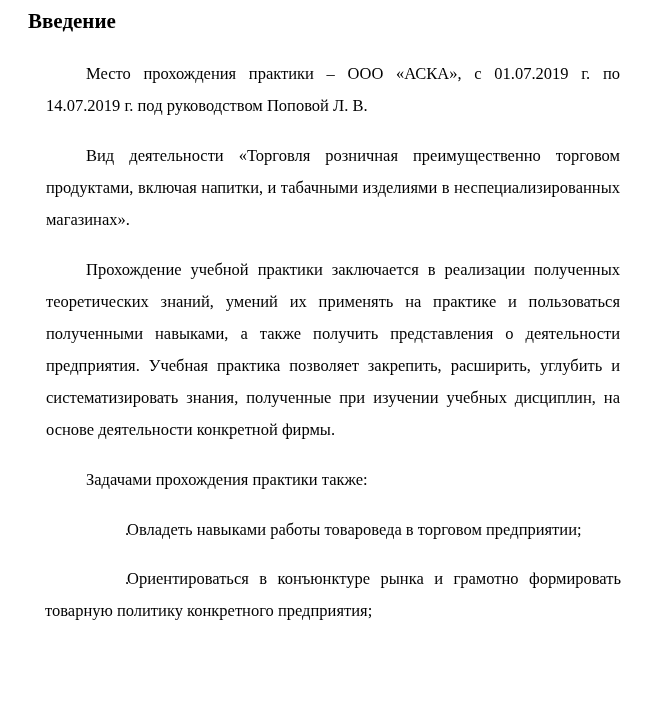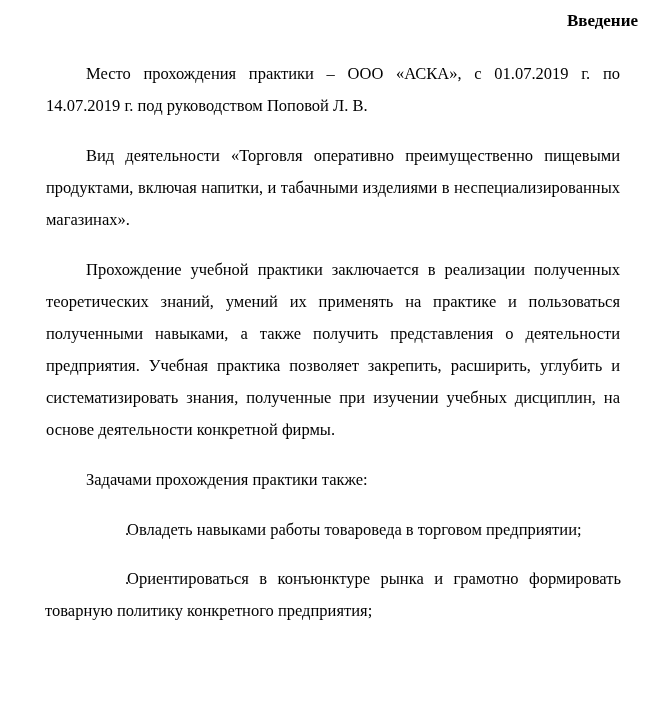--- a/index.html
+++ b/index.html
@@ -13,23 +13,23 @@
       box-sizing: border-box;
       padding: 8px 28px 10px 28px;
       background: #ffffff;
       color: #000000;
       font-family: "Liberation Serif", "DejaVu Serif", serif;
       font-size: 16.5px;
       line-height: 32px;
     }
     .title {
       font-family: "Liberation Serif", "DejaVu Serif", serif;
-      font-size: 17px;
+      font-size: 21px;
       font-weight: bold;
-      text-align: right;
+      text-align: left;
       margin: 0 0 24px 0;
       line-height: 26px;
     }
     .para {
       margin: 18px;
       text-align: justify;
       text-indent: 40px;
     }
     .task {
       margin: 17px;
@@ -43,21 +43,21 @@
   </style>
 </head>
 <body>
 
 <div class="page">
 
   <h1 class="title">Введение</h1>
 
   <p class="para">Место прохождения практики – ООО «АСКА», с 01.07.2019 г. по 14.07.2019 г. под руководством Поповой Л. В.</p>
 
-  <p class="para">Вид деятельности «Торговля оперативно преимущественно пищевыми продуктами, включая напитки, и табачными изделиями в неспециализированных магазинах».</p>
+  <p class="para">Вид деятельности «Торговля розничная преимущественно торговом продуктами, включая напитки, и табачными изделиями в неспециализированных магазинах».</p>
 
   <p class="para">Прохождение учебной практики заключается в реализации полученных теоретических знаний, умений их применять на практике и пользоваться полученными навыками, а также получить представления о деятельности предприятия. Учебная практика позволяет закрепить, расширить, углубить и систематизировать знания, полученные при изучении учебных дисциплин, на основе деятельности конкретной фирмы.</p>
 
   <p class="para">Задачами прохождения практики также:</p>
 
   <div class="task"><span class="marker">.</span><span>Овладеть навыками работы товароведа в торговом предприятии;</span></div>
 
 
 
   <div class="task"><span class="marker">.</span><span>Ориентироваться в конъюнктуре рынка и грамотно формировать товарную политику конкретного предприятия;</span></div>

